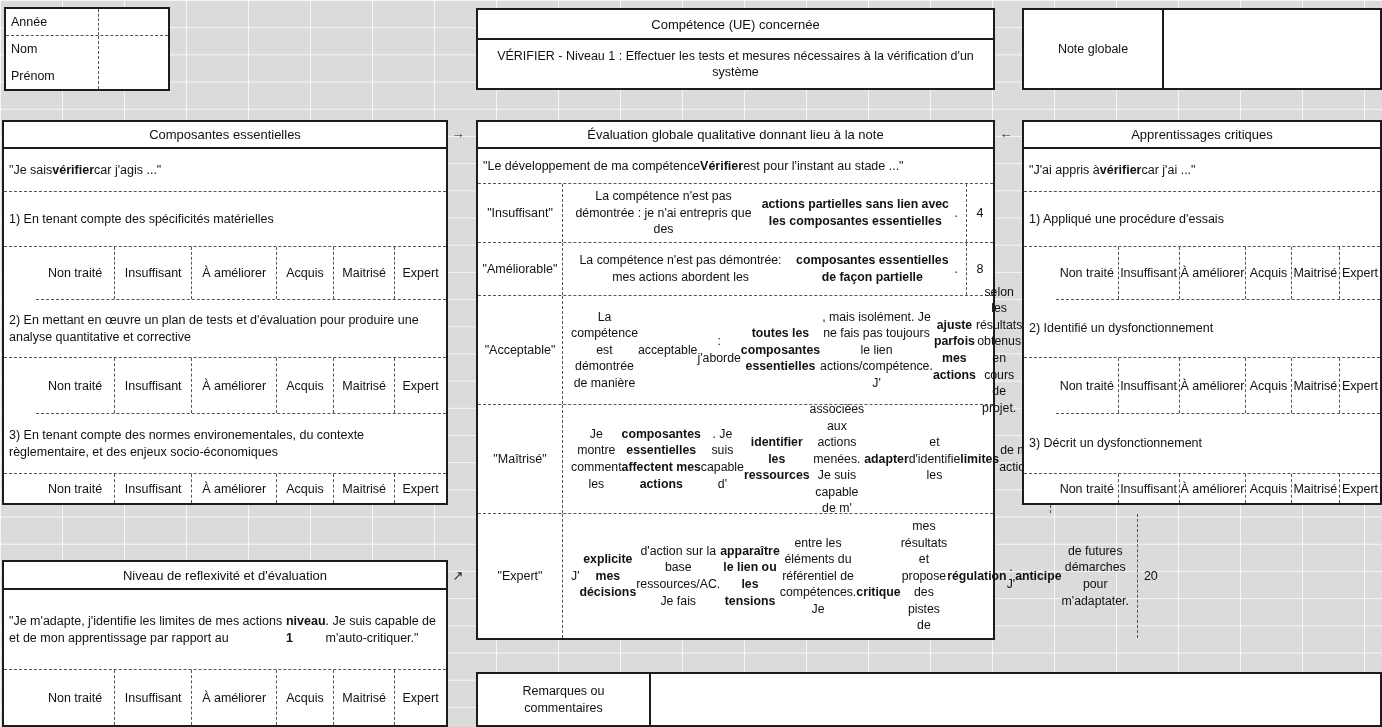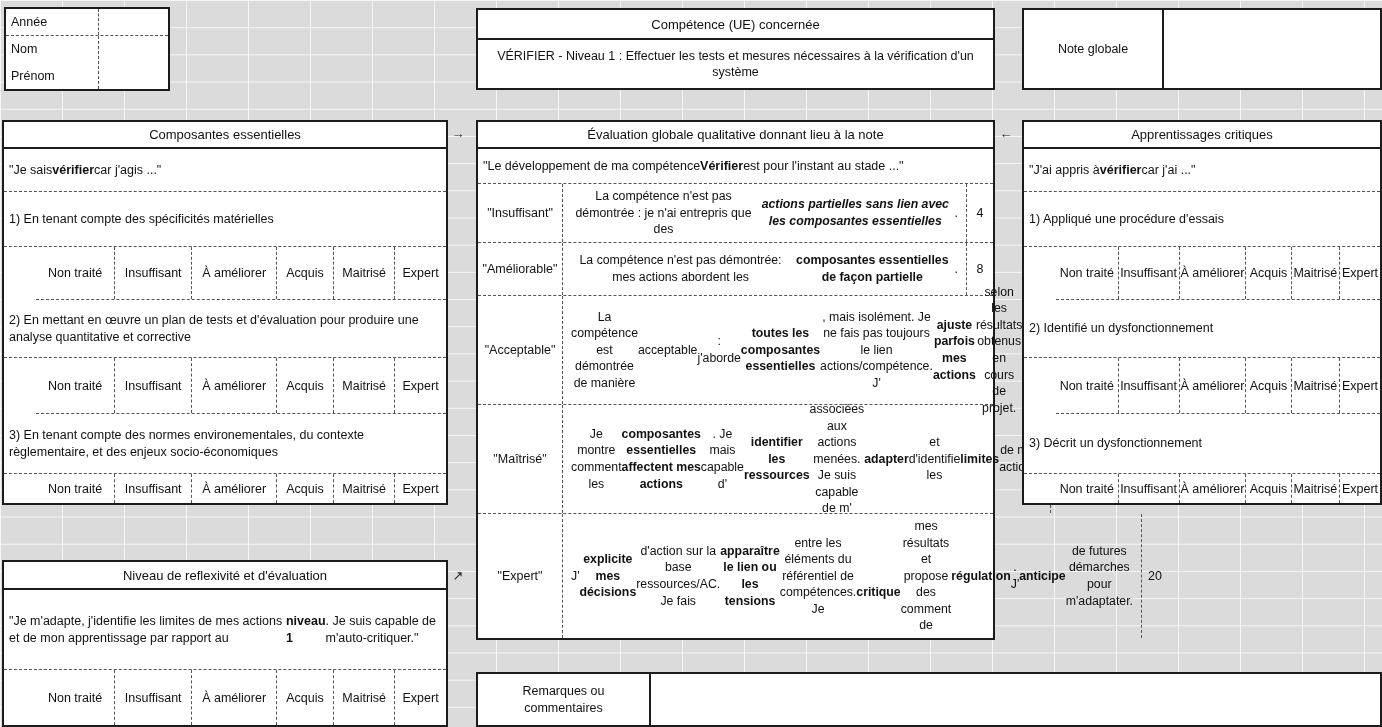--- a/index.html
+++ b/index.html
@@ -120,21 +120,21 @@
     <div class="hdr" style="height:25px;">Évaluation globale qualitative donnant lieu à la note</div>
     <div class="txt dashed-b" style="height:30px;">
         <span>"Le développement de ma compétence </span>
         <span style="font-weight: 700;">Vérifier</span>
         <span> est pour l'instant au stade ..."</span>
       </div>
     <div class="eval-row dashed-b" style="height:58px;">
       <div class="eval-label">"Insuffisant"</div>
       <div class="eval-desc">
           <span>La compétence n'est pas démontrée : je n'ai entrepris que des </span>
-          <span style="font-weight: 700; font-style: italic;">actions partielles sans lien avec les composantes essentielles</span>
+          <span style="font-weight: 700;">actions partielles sans lien avec les composantes essentielles</span>
           <span>.</span>
         </div>
       <div class="eval-score">4</div>
     </div>
     <div class="eval-row dashed-b" style="height:52px;">
       <div class="eval-label">"Améliorable"</div>
       <div class="eval-desc">
           <span>La compétence n'est pas démontrée: mes actions abordent les </span>
           <span style="font-weight: 700;">composantes essentielles de façon partielle</span>
           <span>.</span>
@@ -152,40 +152,40 @@
           <span style="font-weight: 700;">ajuste parfois mes actions</span>
           <span> selon les résultats obtenus en cours de projet.</span>
         </div>
       <div class="eval-score">12</div>
     </div>
     <div class="eval-row dashed-b" style="height:108px;">
       <div class="eval-label">"Maîtrisé"</div>
       <div class="eval-desc">
           <span>Je montre comment les </span>
           <span style="font-weight: 700;">composantes essentielles affectent mes actions</span>
-          <span>. Je mais capable d'</span>
+          <span>. Je suis capable d'</span>
           <span style="font-weight: 700;">identifier les ressources</span>
           <span> associées aux actions menées. Je suis capable de m'</span>
           <span style="font-weight: 700;">adapter</span>
           <span> et d'identifie les </span>
           <span style="font-weight: 700;">limites</span>
           <span> de mes actions.</span>
         </div>
       <div class="eval-score">16</div>
     </div>
     <div class="eval-row grow">
       <div class="eval-label">"Expert"</div>
       <div class="eval-desc">
           <span>J'</span>
           <span style="font-weight: 700;">explicite mes décisions</span>
           <span> d'action sur la base ressources/AC. Je fais </span>
           <span style="font-weight: 700;">apparaître le lien ou les tensions</span>
           <span> entre les éléments du référentiel de compétences. Je </span>
           <span style="font-weight: 700; margin-top: 32px;">critique</span>
-          <span> mes résultats et propose des comment de </span>
+          <span> mes résultats et propose des pistes de </span>
           <span style="font-weight: 700;">régulation</span>
           <span>. J'</span>
           <span style="font-weight: 700;">anticipe</span>
           <span> de futures démarches pour m'adaptater.</span>
         </div>
       <div class="eval-score">20</div>
     </div>
   </div>
 
   <div class="box" style="left:1022px; top:120px; width:360px; height:385px;">

